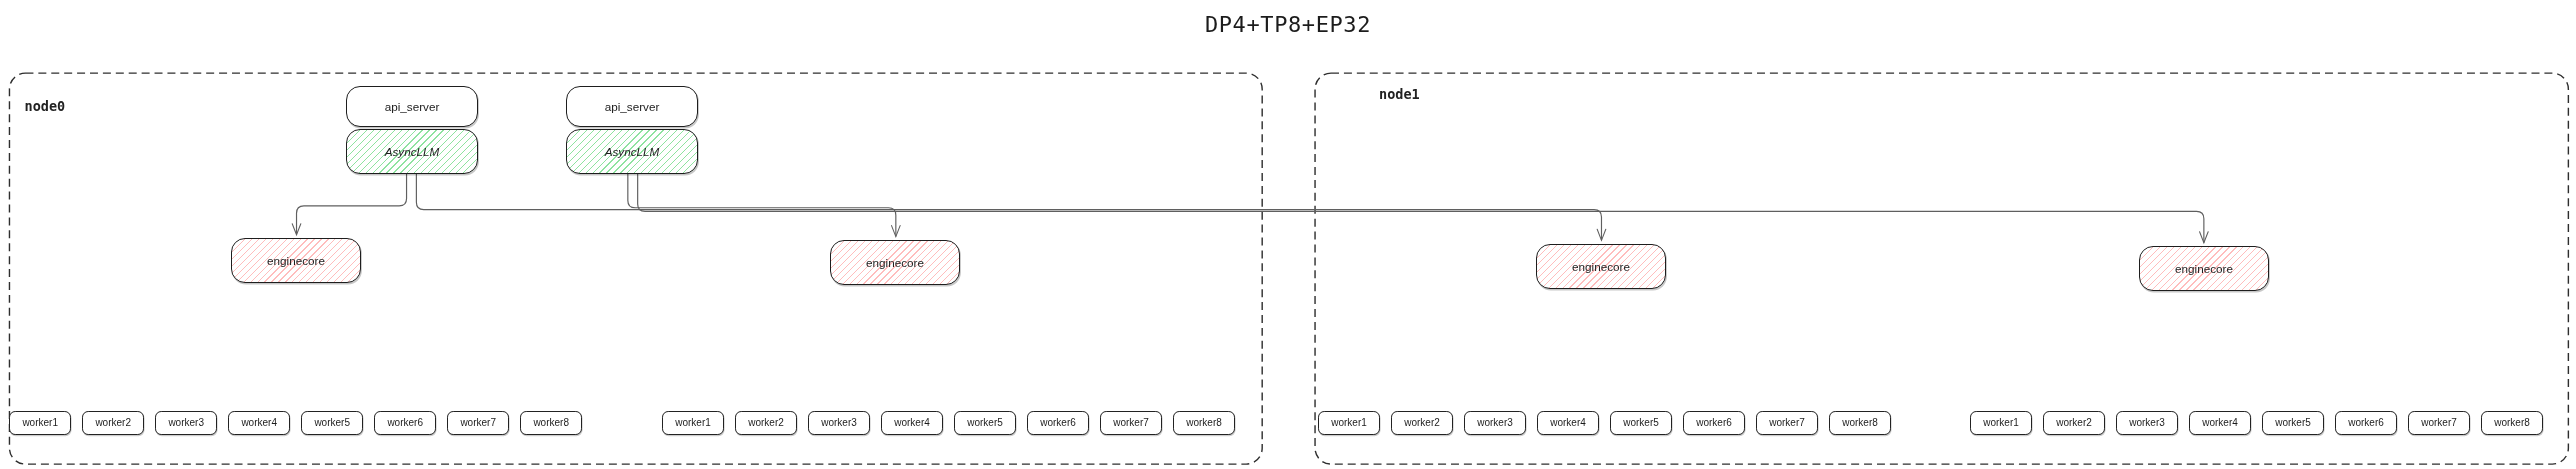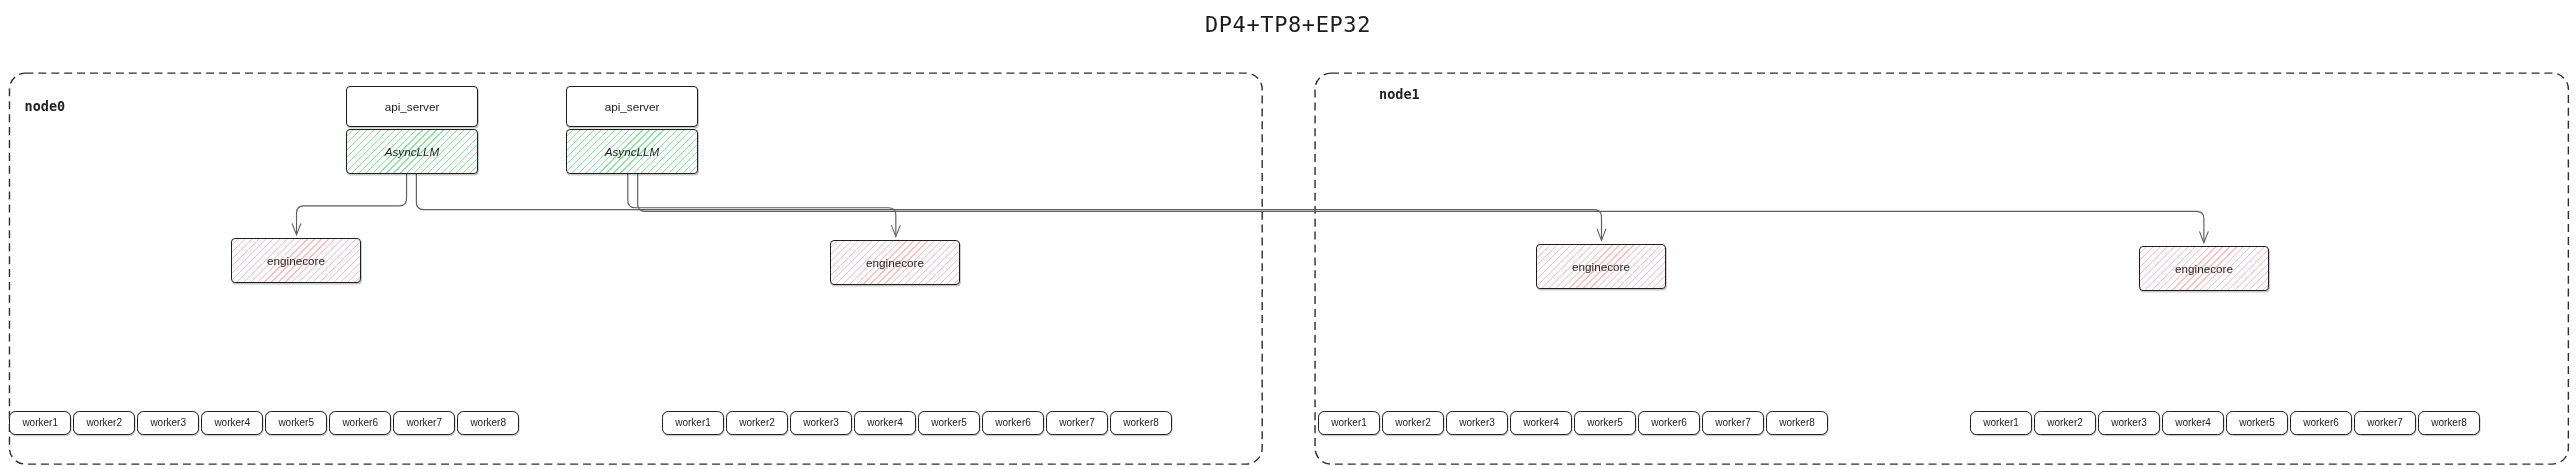--- a/index.html
+++ b/index.html
@@ -28,21 +28,21 @@
     font-family:"DejaVu Sans Mono", monospace;
     font-size:13.5px;
     font-weight:bold;
     color:#222;
     z-index:3;
   }
   .box{
     position:absolute;
     box-sizing:border-box;
     border:1.5px solid #1e1e1e;
-    border-radius:4px;
+    border-radius:14px;
     display:flex;
     align-items:center;
     justify-content:center;
     font-size:11.7px;
     background:#ffffff;
     box-shadow:0.9px 1.5px 0 rgba(0,0,0,0.22);
     z-index:2;
   }
   .hatch-green{
     background-color:#ffffff;
@@ -53,21 +53,21 @@
   }
   .hatch-red{
     background-color:#ffffff;
     background-image:repeating-linear-gradient(135deg,
       rgba(0,0,0,0) 0px, rgba(0,0,0,0) 4px,
       #ffbdbd 4px, #ffbdbd 4.9px);
   }
   .worker-row{
     position:absolute;
     display:flex;
-    gap:2px;
+    gap:11px;
     z-index:2;
   }
   .worker-box{
     box-sizing:border-box;
     width:62px;
     height:24px;
     border:1.2px solid #222;
     border-radius:6.2px;
     background:#fff;
     text-align:center;

